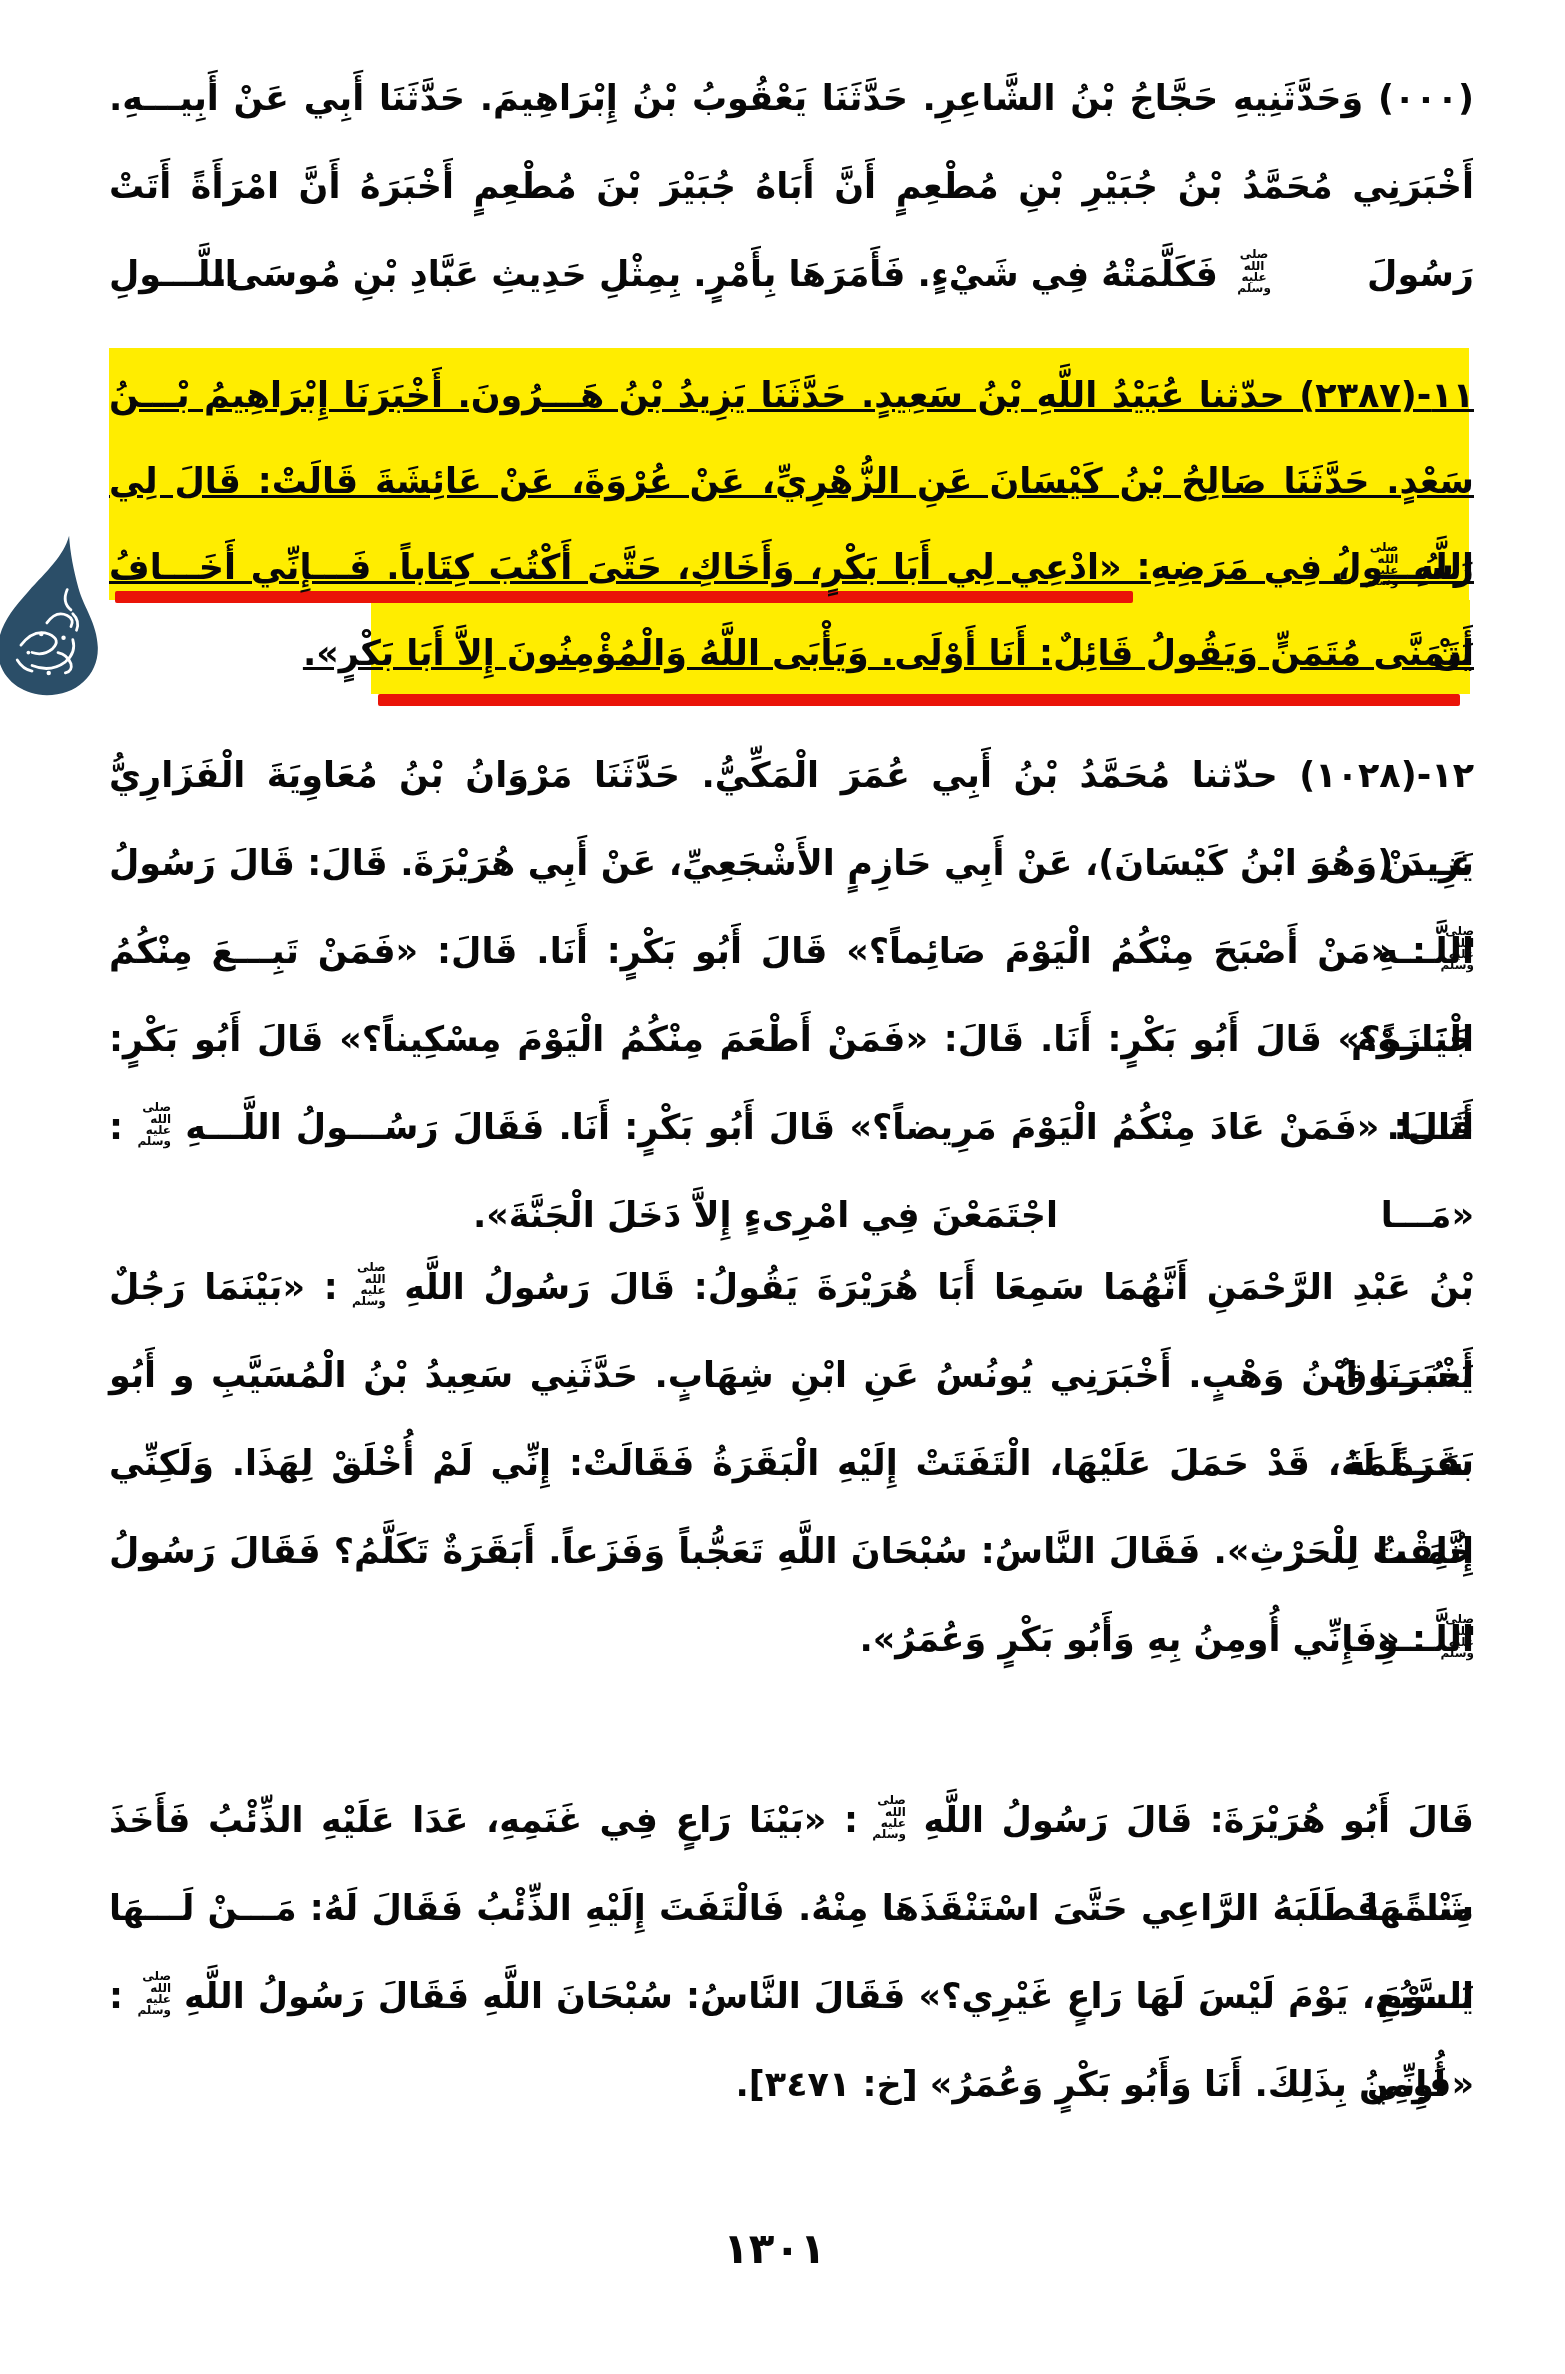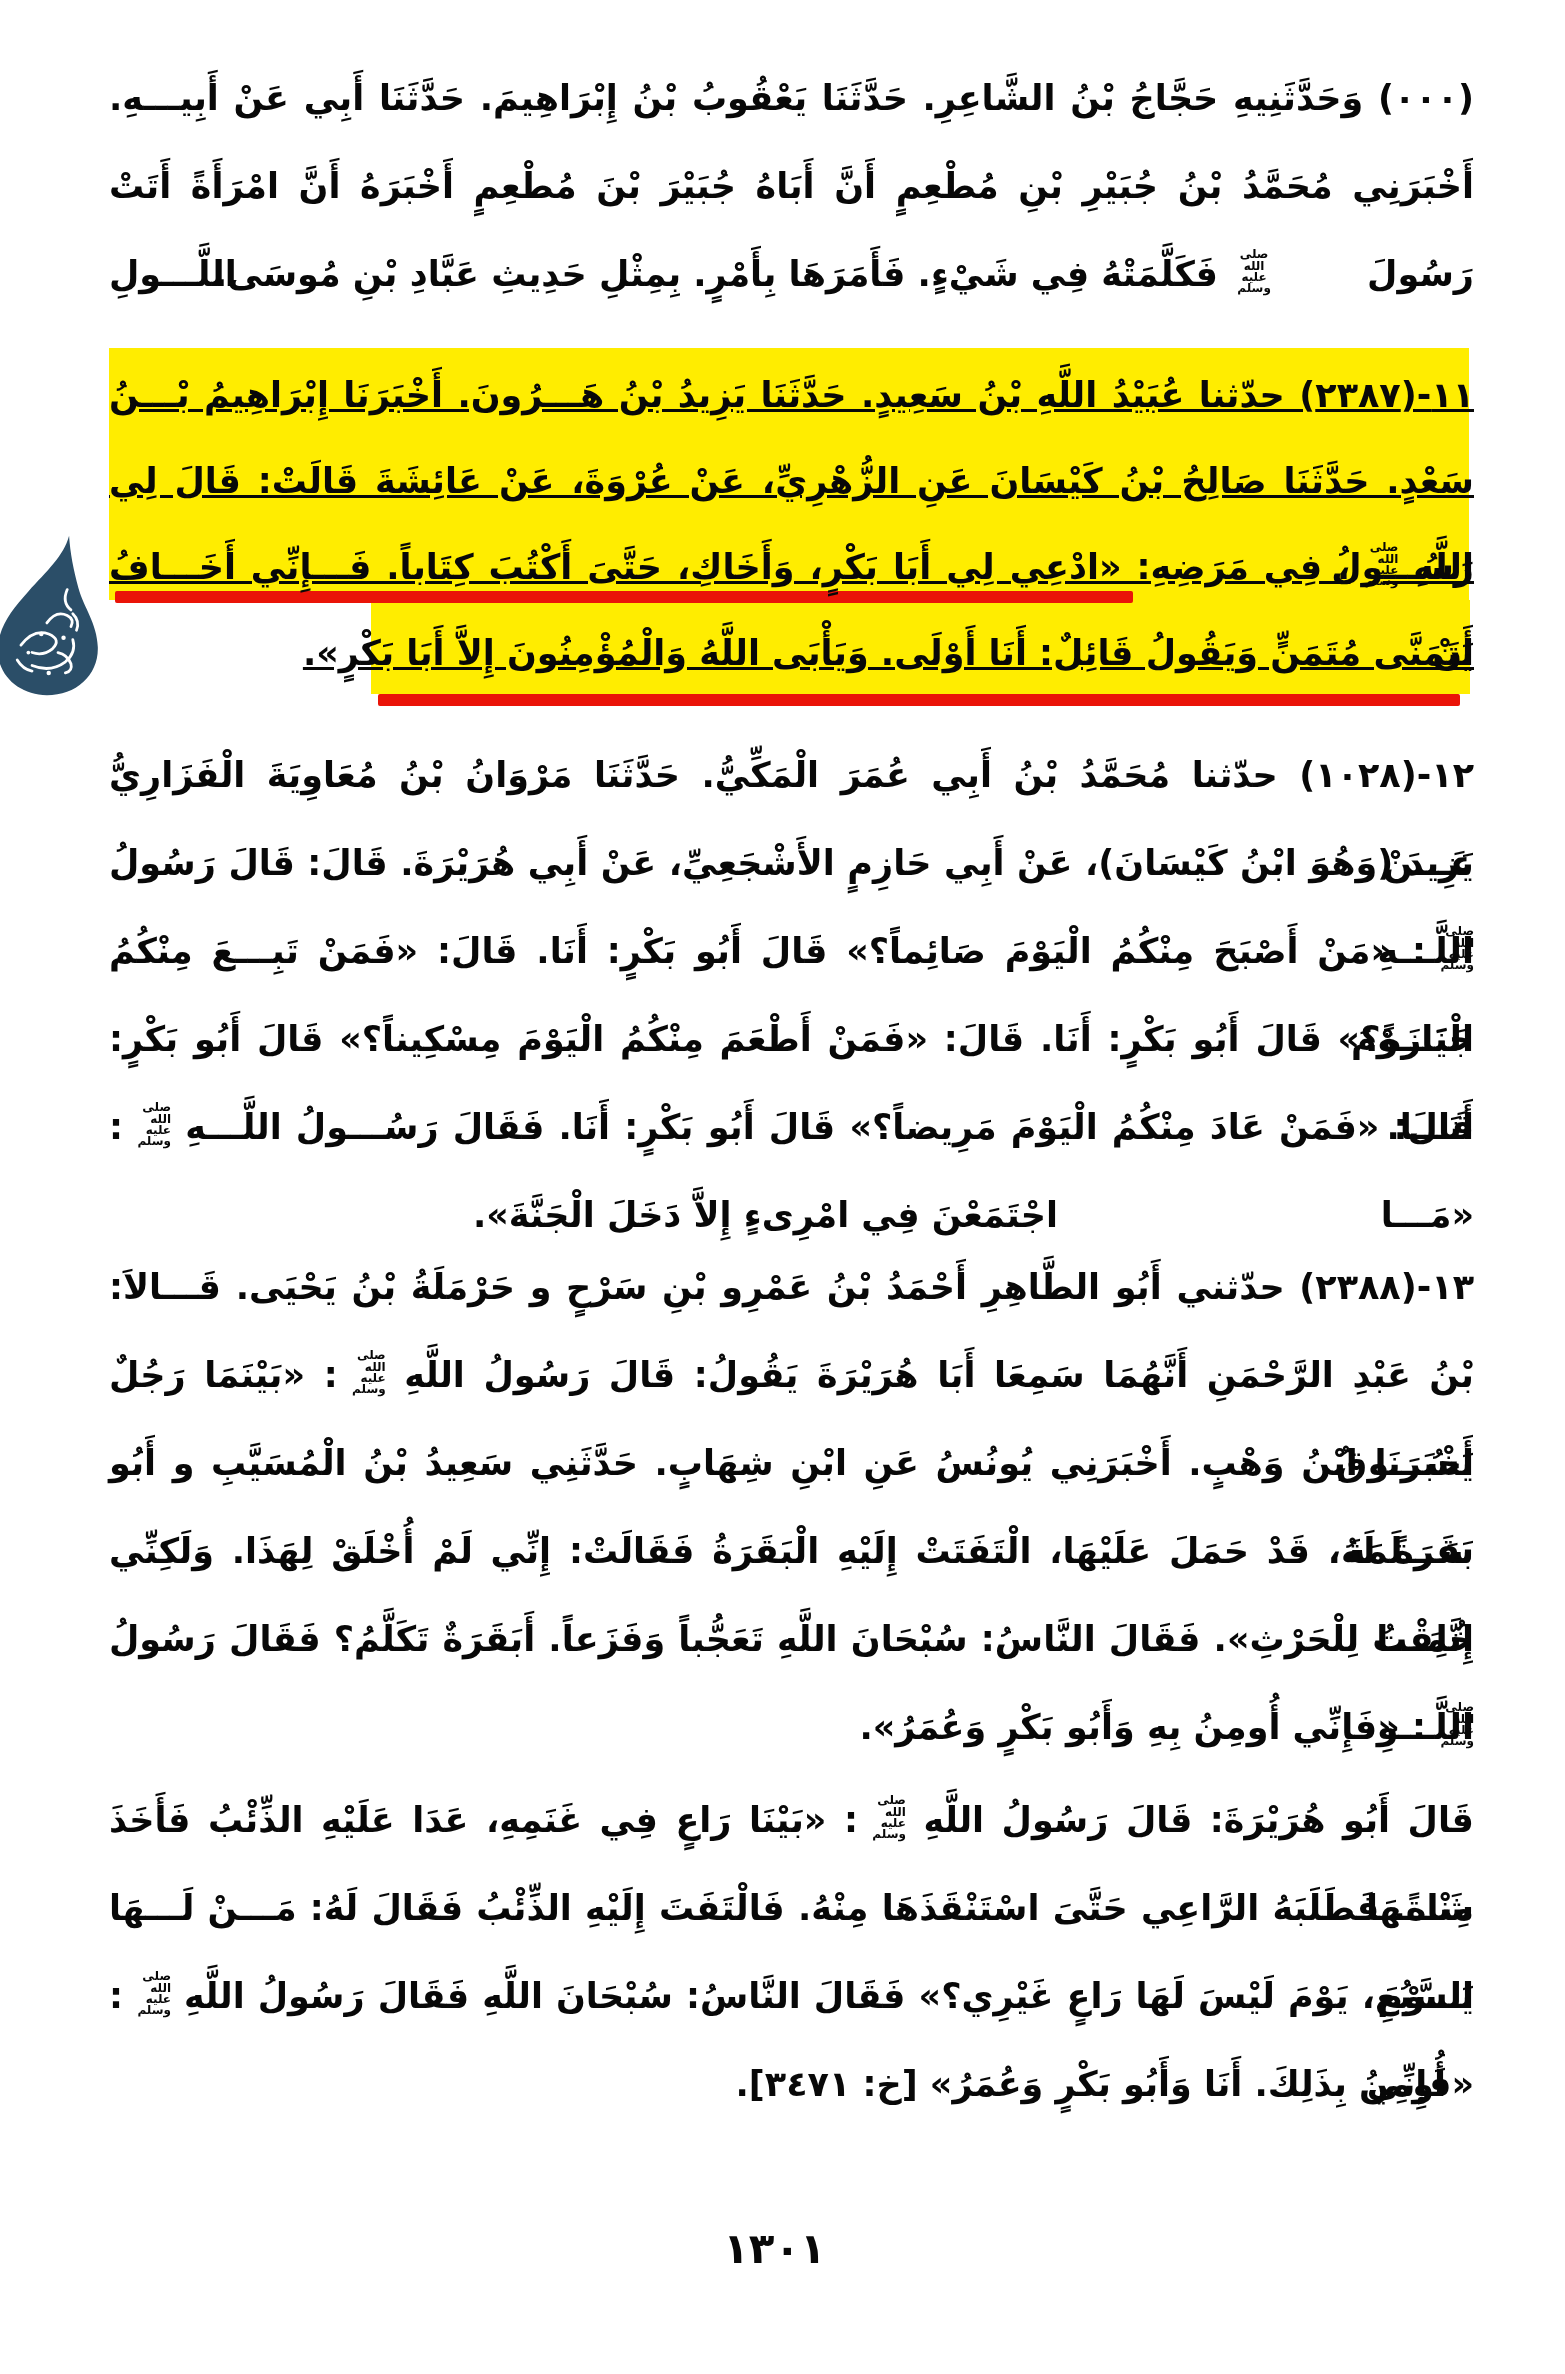--- a/index.html
+++ b/index.html
@@ -109,21 +109,20 @@
 <div class="para" id="p2">
   <div class="line justify">١٢-(١٠٢٨) حدّثنا مُحَمَّدُ بْنُ أَبِي عُمَرَ الْمَكِّيُّ. حَدَّثَنَا مَرْوَانُ بْنُ مُعَاوِيَةَ الْفَزَارِيُّ عَـــنْ</div>
   <div class="line justify">يَزِيدَ (وَهُوَ ابْنُ كَيْسَانَ)، عَنْ أَبِي حَازِمٍ الأَشْجَعِيِّ، عَنْ أَبِي هُرَيْرَةَ. قَالَ: قَالَ رَسُولُ اللَّـــهِ</div>
   <div class="line justify"><span class="saw">صلى الله عليه وسلم</span>: «مَنْ أَصْبَحَ مِنْكُمُ الْيَوْمَ صَائِماً؟» قَالَ أَبُو بَكْرٍ: أَنَا. قَالَ: «فَمَنْ تَبِـــعَ مِنْكُمُ الْيَـــوْمَ</div>
   <div class="line justify">جَنَازَةً؟» قَالَ أَبُو بَكْرٍ: أَنَا. قَالَ: «فَمَنْ أَطْعَمَ مِنْكُمُ الْيَوْمَ مِسْكِيناً؟» قَالَ أَبُو بَكْرٍ: أَنَـــا.</div>
   <div class="line justify">قَالَ: «فَمَنْ عَادَ مِنْكُمُ الْيَوْمَ مَرِيضاً؟» قَالَ أَبُو بَكْرٍ: أَنَا. فَقَالَ رَسُـــولُ اللَّـــهِ <span class="saw">صلى الله عليه وسلم</span>: «مَـــا</div>
   <div class="line center shift-b">اجْتَمَعْنَ فِي امْرِىءٍ إِلاَّ دَخَلَ الْجَنَّةَ».</div>
 </div>
 
 <div class="para" id="p3">
-  <div class="line justify">١٣-(٢٣٨٨) حدّثني أَبُو الطَّاهِرِ أَحْمَدُ بْنُ عَمْرِو بْنِ سَرْحٍ و حَرْمَلَةُ بْنُ يَحْيَى. قَـــالاَ:</div>
   <div class="line justify">بْنُ عَبْدِ الرَّحْمَنِ أَنَّهُمَا سَمِعَا أَبَا هُرَيْرَةَ يَقُولُ: قَالَ رَسُولُ اللَّهِ <span class="saw">صلى الله عليه وسلم</span>: «بَيْنَمَا رَجُلٌ يَسُـــوقُ</div>
   <div class="line justify">أَخْبَرَنَا ابْنُ وَهْبٍ. أَخْبَرَنِي يُونُسُ عَنِ ابْنِ شِهَابٍ. حَدَّثَنِي سَعِيدُ بْنُ الْمُسَيَّبِ و أَبُو سَـــلَمَةَ</div>
   <div class="line justify">بَقَرَةً لَهُ، قَدْ حَمَلَ عَلَيْهَا، الْتَفَتَتْ إِلَيْهِ الْبَقَرَةُ فَقَالَتْ: إِنِّي لَمْ أُخْلَقْ لِهَذَا. وَلَكِنِّي إِنَّمَـــا</div>
   <div class="line justify">خُلِقْتُ لِلْحَرْثِ». فَقَالَ النَّاسُ: سُبْحَانَ اللَّهِ تَعَجُّباً وَفَزَعاً. أَبَقَرَةٌ تَكَلَّمُ؟ فَقَالَ رَسُولُ اللَّـــوِ</div>
   <div class="line right"><span class="saw">صلى الله عليه وسلم</span>: «فَإِنِّي أُومِنُ بِهِ وَأَبُو بَكْرٍ وَعُمَرُ».</div>
 </div>
 
 <div class="para" id="p4">
   <div class="line justify">قَالَ أَبُو هُرَيْرَةَ: قَالَ رَسُولُ اللَّهِ <span class="saw">صلى الله عليه وسلم</span>: «بَيْنَا رَاعٍ فِي غَنَمِهِ، عَدَا عَلَيْهِ الذِّئْبُ فَأَخَذَ مِنْـــهَا</div>
   <div class="line justify">شَاةً. فَطَلَبَهُ الرَّاعِي حَتَّىَ اسْتَنْقَذَهَا مِنْهُ. فَالْتَفَتَ إِلَيْهِ الذِّئْبُ فَقَالَ لَهُ: مَـــنْ لَـــهَا يَـــوْمَ</div>

